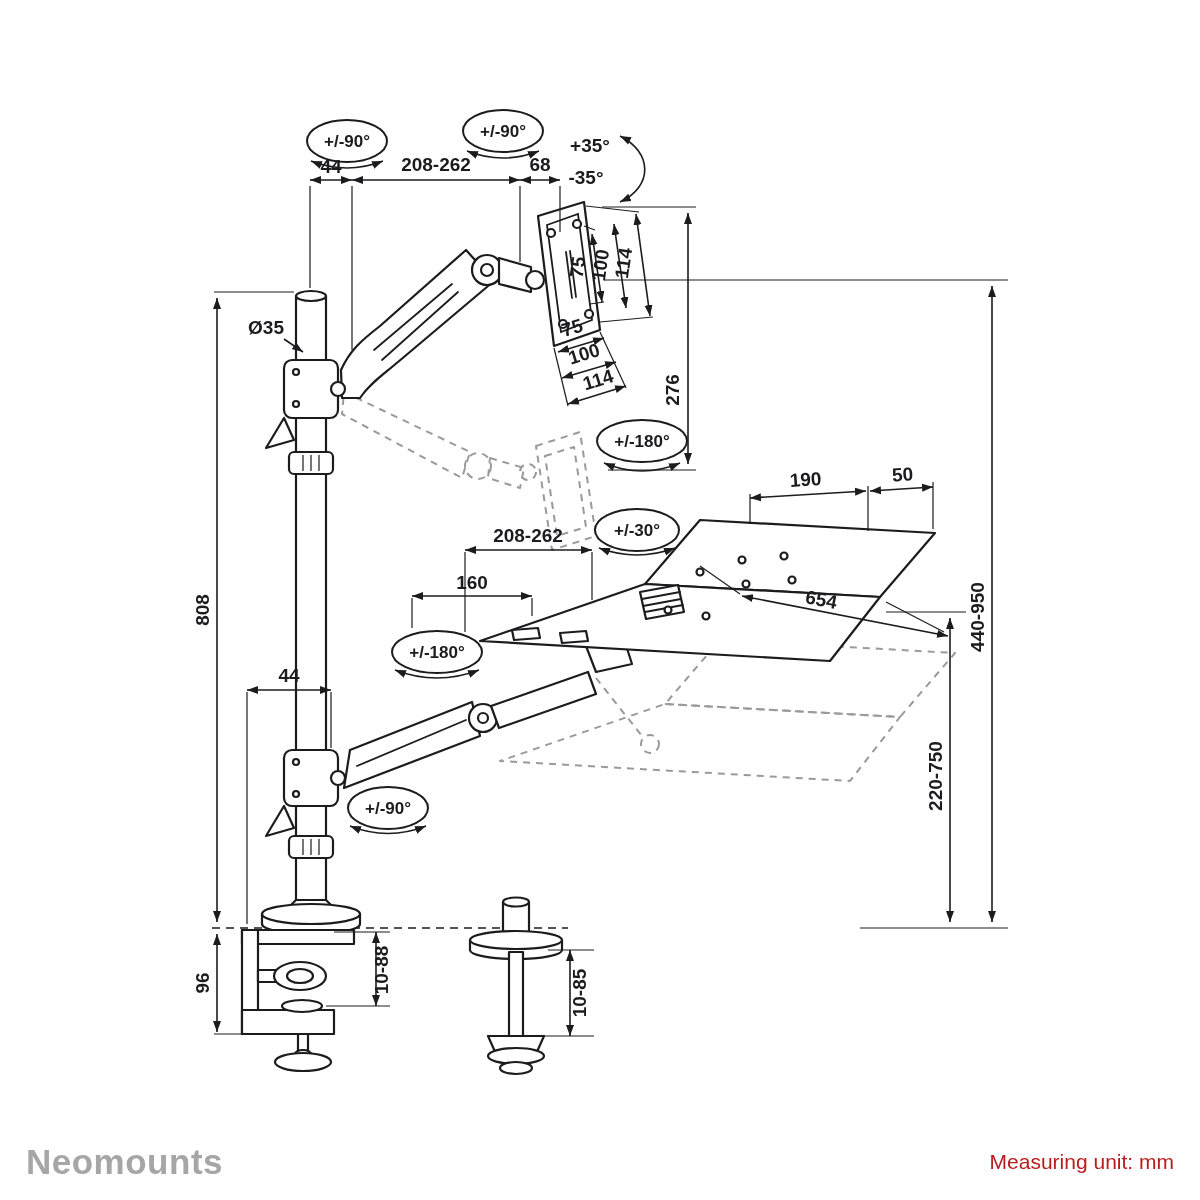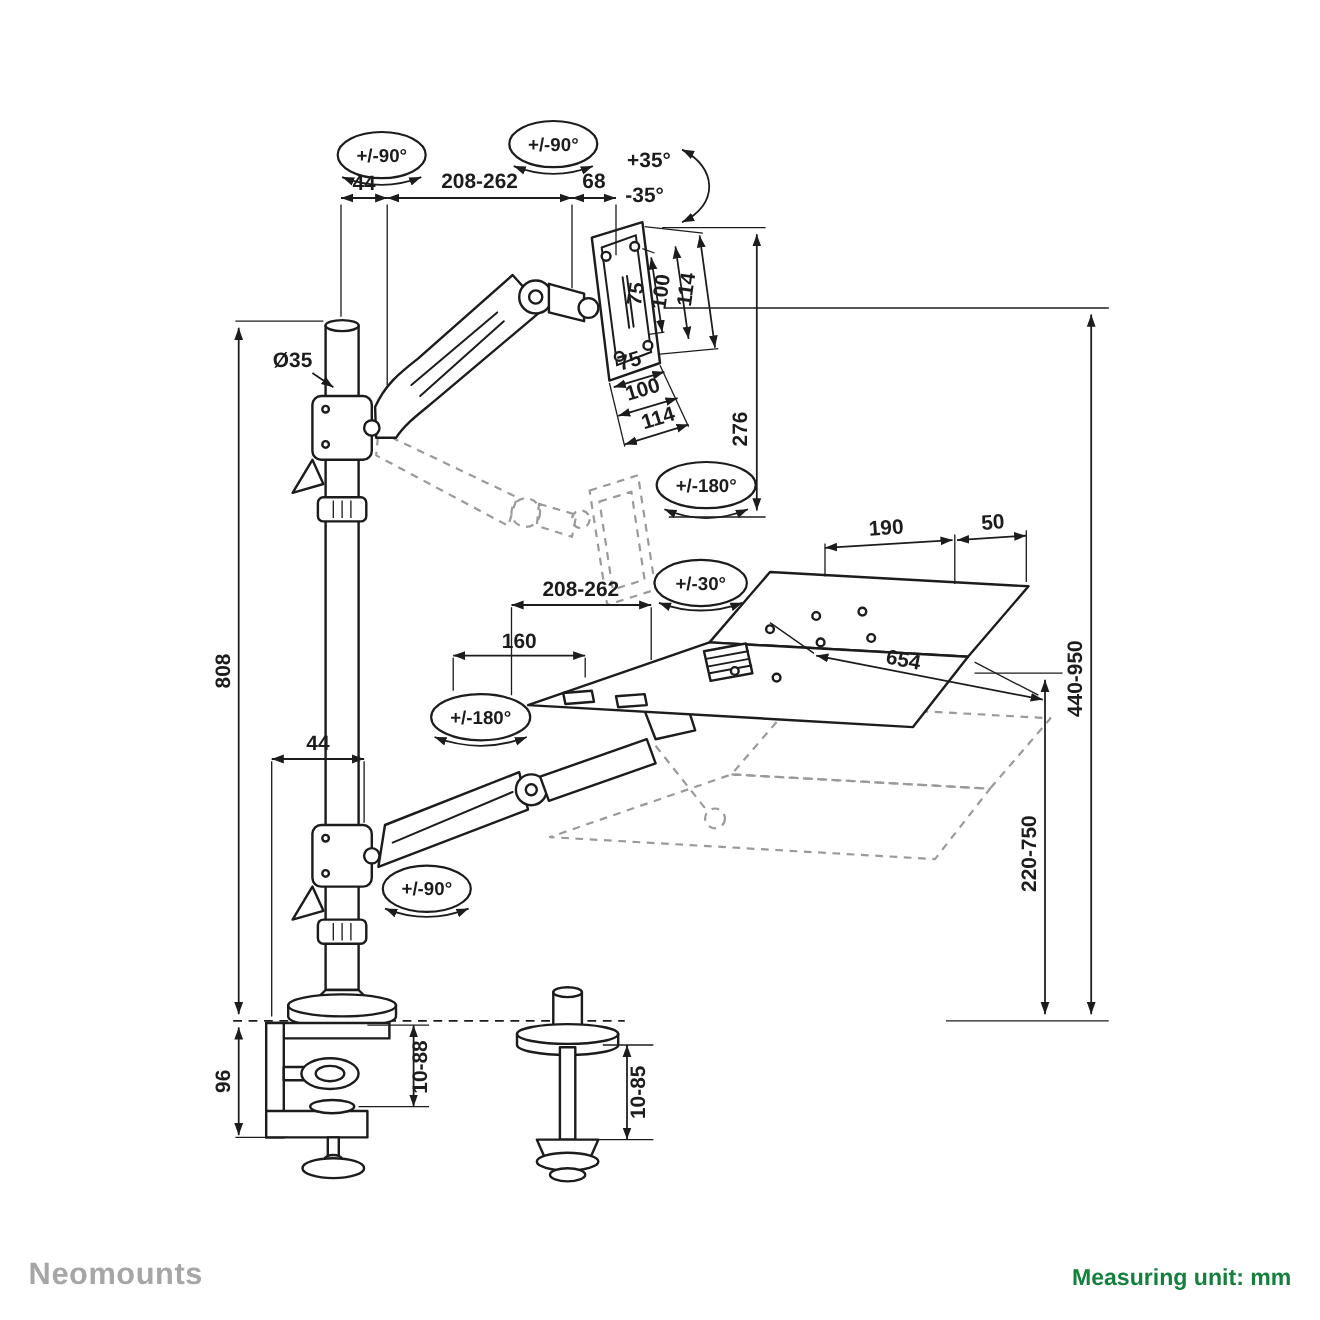--- a/index.html
+++ b/index.html
@@ -9,23 +9,23 @@
   text{font-family:"Liberation Sans","DejaVu Sans",sans-serif;}
   .dimtext{font-size:19px;font-weight:bold;fill:#1c1c1e;text-anchor:middle;}
   .elltext{font-size:17px;font-weight:bold;fill:#1c1c1e;text-anchor:middle;}
   .part{fill:#fff;stroke:#1c1c1e;stroke-width:2.2;stroke-linejoin:round;stroke-linecap:round;}
   .partline{fill:none;stroke:#1c1c1e;stroke-width:1.8;stroke-linecap:round;}
   .ghost{fill:none;stroke:#9a9a9a;stroke-width:2;stroke-dasharray:7 6;stroke-linejoin:round;}
   .dim{fill:none;stroke:#1c1c1e;stroke-width:1.6;}
   .thin{fill:none;stroke:#1c1c1e;stroke-width:1.2;}
   .dash{stroke-dasharray:8 6;}
   .ell{fill:#fff;stroke:#1c1c1e;stroke-width:2;}
-  .footer-brand{position:absolute;left:26px;top:1142px;font-size:28px;font-weight:bold;
+  .footer-brand{position:absolute;left:26px;top:1142px;font-size:35px;font-weight:bold;
                 color:#a6a6a6;letter-spacing:.5px;}
-  .footer-unit{position:absolute;right:26px;top:1150px;font-size:21px;font-weight:bold;color:#15803d;}
+  .footer-unit{position:absolute;right:26px;top:1150px;font-size:21px;font-weight:normal;color:#b91c1c;}
 </style>
 </head>
 <body>
 
 <div class="stage">
 <svg width="1200" height="1200" viewBox="0 0 1200 1200">
   <defs>
     <marker id="ah" markerWidth="12" markerHeight="10" refX="11" refY="5" orient="auto-start-reverse" markerUnits="userSpaceOnUse">
       <path d="M0,1 L11,5 L0,9 Z" fill="#1c1c1e"></path>
     </marker>

